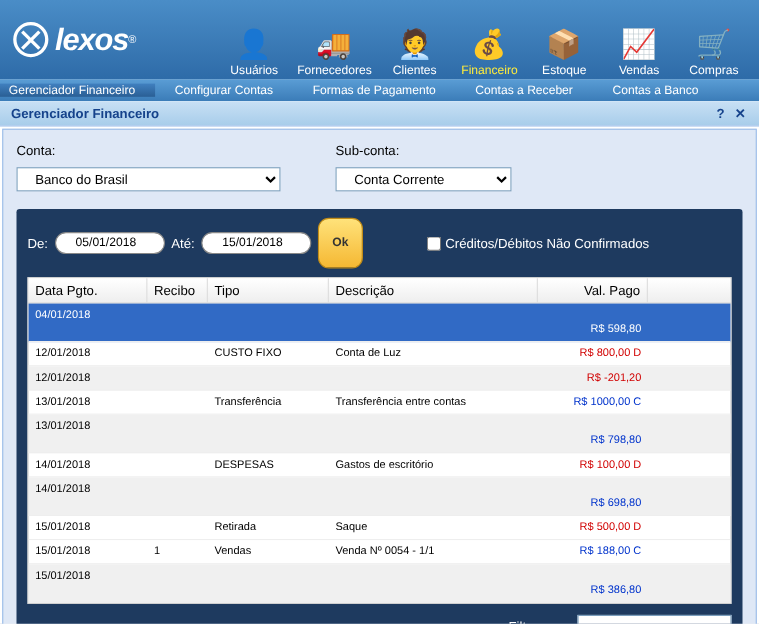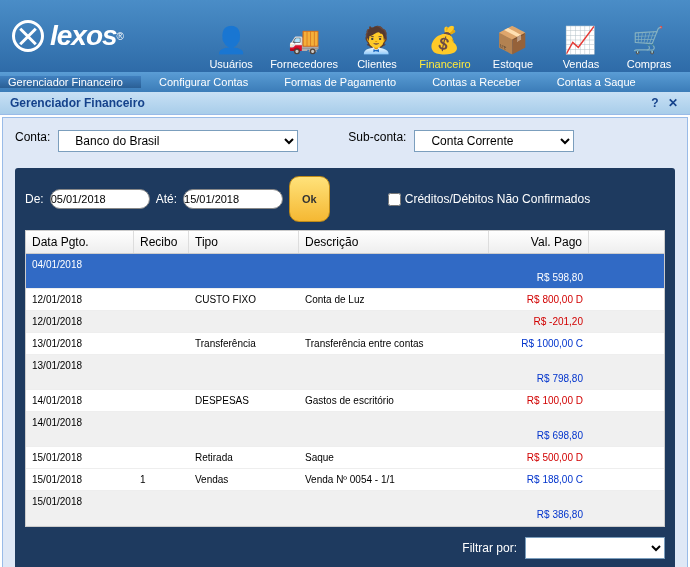--- a/index.html
+++ b/index.html
@@ -48,33 +48,33 @@
   align-items: center;
   justify-content: space-between;
   border-bottom: 1px solid #99bbe8;
 }
 .panel-title-icons { display: flex; gap: 4px; cursor: pointer; }
 .title-icon { width: 14px; height: 14px; display: inline-flex; align-items: center; justify-content: center; color: #15428b; font-size: 12px; font-weight: bold; }
 
 .panel-body { padding: 12px; background: #dfe8f6; margin: 2px; border: 1px solid #99bbe8; }
 
 .filters { display: flex; gap: 50px; margin-bottom: 16px; }
-.filter-group { display: flex; flex-direction: row; gap: 8px; }
+.filter-group { display: flex; flex-direction: column; gap: 8px; }
 .filter-label { font-size: 12px; color: #000; }
 .filter-select { width: 240px; height: 22px; font-size: 12px; padding: 2px 12px; border: 1px solid #7b9ebd; background: #fff; }
 .filter-select.sm { width: 160px; }
 
 .dark-box {
   background: #1e3a5f;
   color: #fff;
   border-radius: 3px;
   padding: 8px 10px 10px;
 }
 .date-row { display: flex; align-items: center; gap: 6px; font-size: 12px; margin-bottom: 8px; }
-.date-input { width: 100px; height: 20px; font-size: 11px; padding: 2px 0; border: 1px solid #888; border-radius: 10px; background: #fff; color: #000; }
+.date-input { width: 100px; height: 20px; font-size: 11px; padding: 2px 18px; border: 1px solid #888; border-radius: 10px; background: #fff; color: #000; }
 .ok-btn { background: linear-gradient(to bottom, #ffe27a, #f5b833); color: #333; border: 1px solid #c08b17; border-radius: 10px; padding: 16px 12px; font-size: 11px; font-weight: bold; cursor: pointer; }
 .chk-label { display: flex; align-items: center; gap: 4px; font-size: 12px; margin-left: 6px; padding-left: 46px; }
 
 .grid { background: #fff; color: #000; border: 1px solid #ccc; }
 .grid-header { display: flex; background: linear-gradient(to bottom, #fff, #eee); border-bottom: 1px solid #ccc; font-size: 12px; }
 .grid-header > div { padding: 4px 6px; border-right: 1px solid #ddd; }
 .grid-row { display: flex; font-size: 10px; border-bottom: 1px solid #eee; }
 .grid-row.odd { background: #f0f0f0; }
 .grid-row.sel { background: #316ac5; color: #fff; }
 .grid-row > div { padding: 5px 6px; white-space: nowrap; overflow: hidden; }
@@ -145,21 +145,21 @@
         <span>Compras</span>
       </div>
     </div>
 </div>
 
 <div class="subnav" id="subnav">
     <div class="subnav-item">Gerenciador Financeiro</div>
     <div class="subnav-item">Configurar Contas</div>
     <div class="subnav-item">Formas de Pagamento</div>
     <div class="subnav-item">Contas a Receber</div>
-    <div class="subnav-item">Contas a Saque</div>
+    <div class="subnav-item">Contas a Banco</div>
   </div>
 
 <div class="panel-container">
   <div class="panel-title">
     <span>Gerenciador Financeiro</span>
     <span class="panel-title-icons">
       <span class="title-icon">?</span>
       <span class="title-icon">✕</span>
     </span>
   </div>

